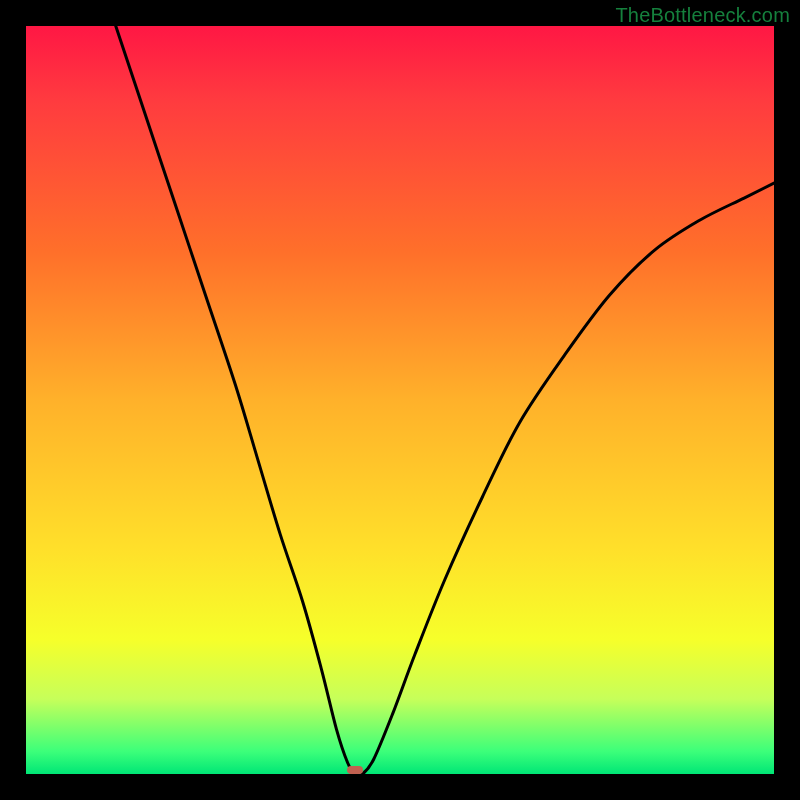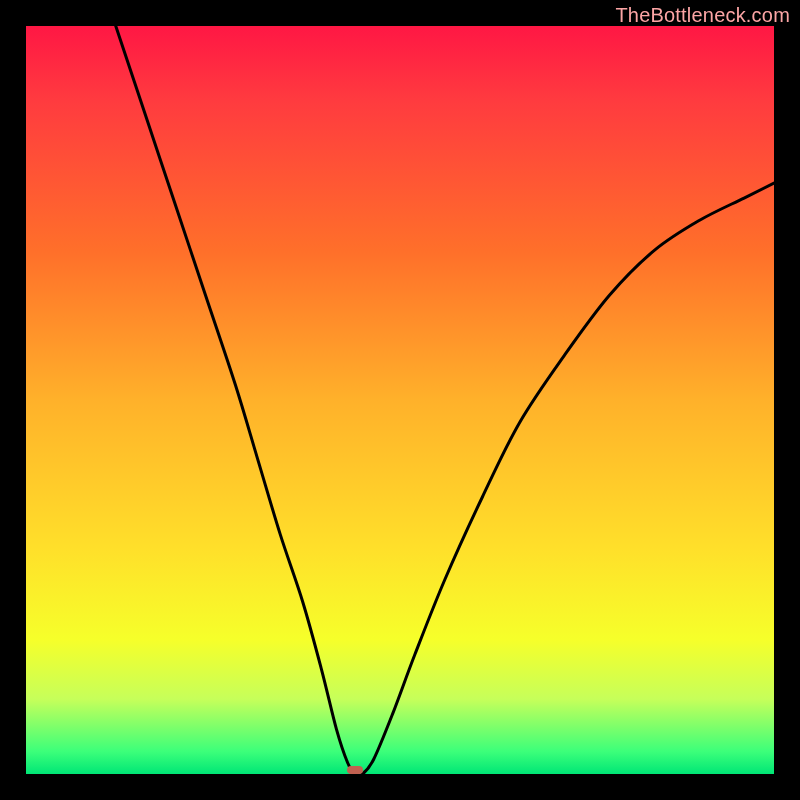--- a/index.html
+++ b/index.html
@@ -49,21 +49,21 @@
     width: 16px;
     height: 8px;
     border-radius: 4px;
     background: #c06050;
     transform: translate(-50%, -50%);
   }
   .watermark {
     position: absolute;
     top: 4px;
     right: 10px;
-    color: #fca5a5;
+    color: #15803d;
     font-size: 20px;
     font-weight: 500;
     letter-spacing: 0.2px;
   }
 </style>
 </head>
 <body>
 
 <div class="stage">
   <div class="watermark">TheBottleneck.com</div>

